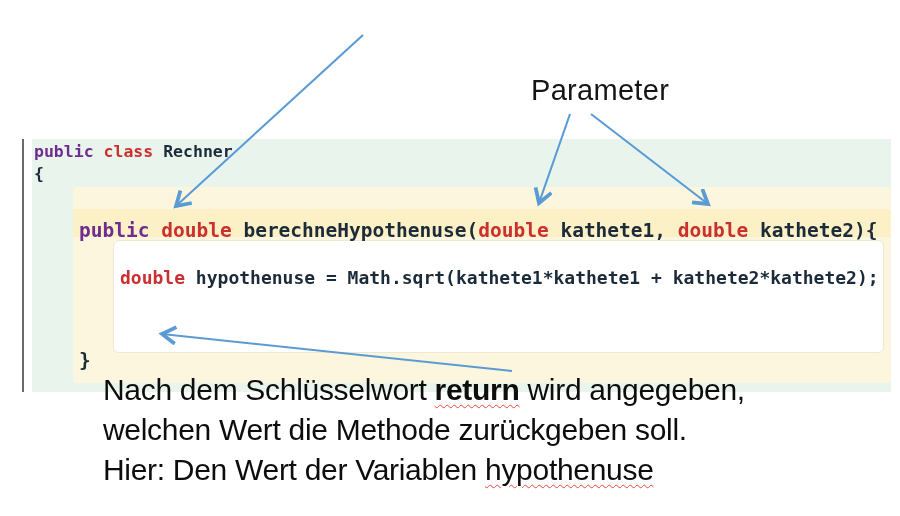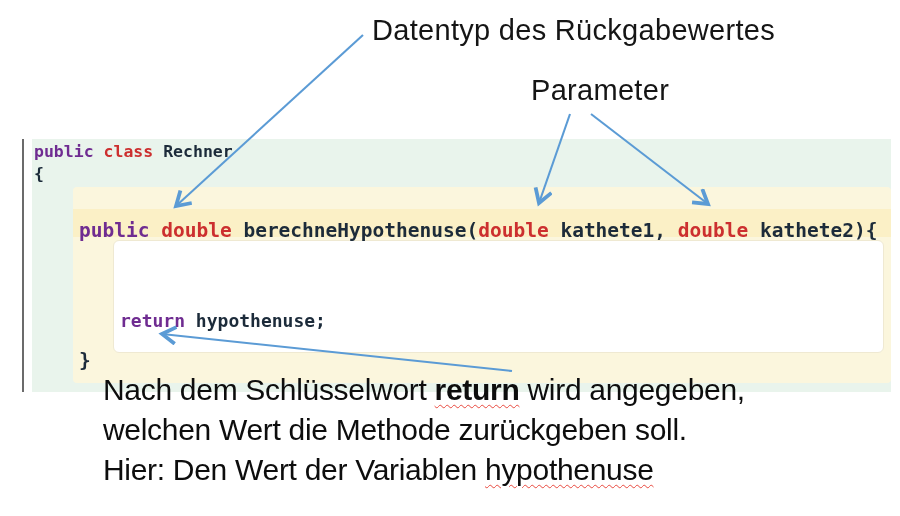--- a/index.html
+++ b/index.html
@@ -44,24 +44,23 @@
 
   <div class="abs code-gutter-line"></div>
   <div class="abs editor-green"></div>
   <div class="abs method-box"></div>
   <div class="abs signature-stripe"></div>
   <div class="abs method-body-box"></div>
 
   <div class="abs codeline" id="cl0"><span class="tok-kw1">public</span><span> </span><span class="tok-kw2">class</span><span> Rechner</span></div>
   <div class="abs codeline" id="cl1"><span>{</span></div>
   <div class="abs codeline" id="cl2"><span class="tok-kw1">public</span><span> </span><span class="tok-kw2">double</span><span> berechneHypothenuse(</span><span class="tok-kw2">double</span><span> kathete1, </span><span class="tok-kw2">double</span><span> kathete2){</span></div>
-  <div class="abs codeline" id="cl4"><span class="tok-kw1">return</span><span> hypothenuse;</span></div>
+  <div class="abs codeline" id="cl3"><span class="tok-kw2">double</span><span> hypothenuse = Math.sqrt(kathete1*kathete1 + kathete2*kathete2);</span></div>
   <div class="abs codeline" id="cl5"><span>}</span></div>
 
-  <div class="abs label-return-type">Datentyp des Rückgabewertes</div>
   <div class="abs label-parameter">Parameter</div>
 
   <div class="abs explanation">
     <div><span>Nach dem Schlüsselwort </span><span class="kw-bold squiggle">return</span><span> wird angegeben,</span></div>
     <div>welchen Wert die Methode zurückgeben soll.</div>
     <div><span>Hier: Den Wert der Variablen </span><span class="squiggle">hypothenuse</span></div>
   </div>
 
   <svg id="arrow-layer" class="abs" viewBox="0 0 900 516">
     <defs>

